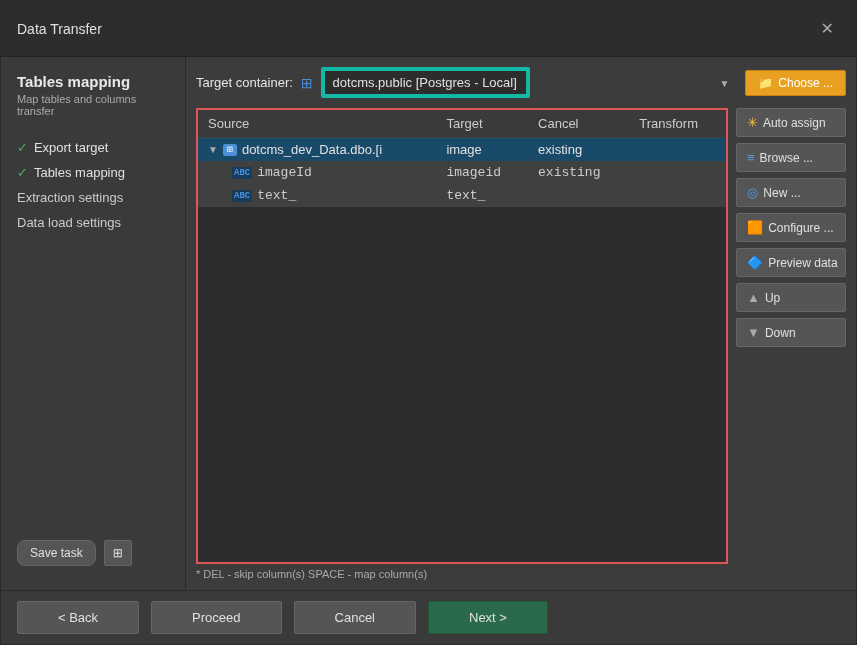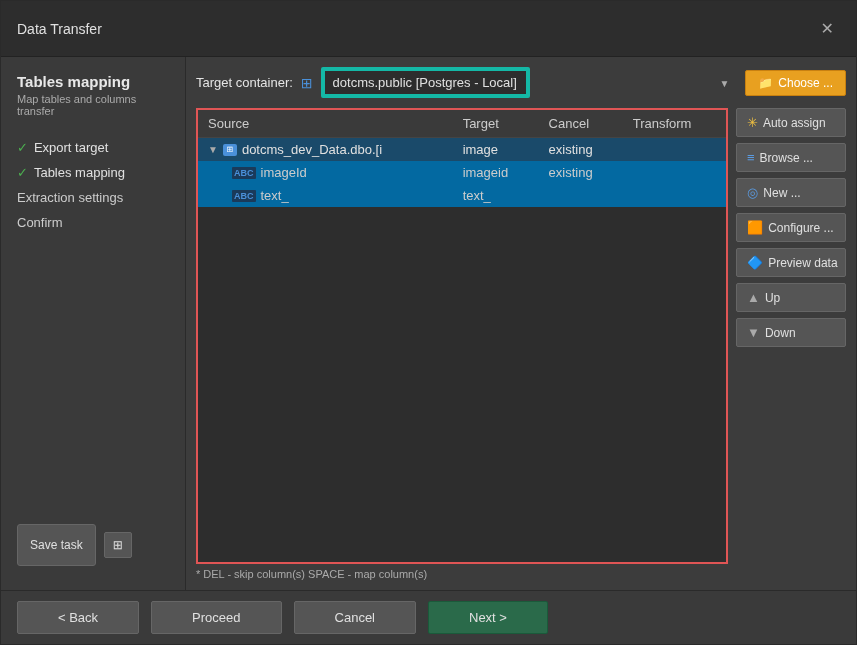--- a/index.html
+++ b/index.html
@@ -96,24 +96,24 @@
       margin-top: auto;
       padding: 12px 16px;
       display: flex;
       gap: 8px;
       align-items: center;
     }
     .save-task-btn {
       background: #555;
       border: 1px solid #666;
       color: #e0e0e0;
-      padding: 13px 12px;
+      padding: 5px 12px;
       cursor: pointer;
       font-size: 12px;
-      border-radius: 3px;
+      border-radius: 8px;
     }
     .icon-btn {
       background: #555;
       border: 1px solid #666;
       color: #e0e0e0;
       padding: 5px 8px;
       cursor: pointer;
       font-size: 12px;
       border-radius: 2px;
     }
@@ -209,22 +209,23 @@
     .mapping-table td {
       padding: 4px 10px;
       font-size: 13px;
       color: #e0e0e0;
     }
     .row-parent td {
       background: #1a4a6a;
       color: #e0e0e0;
     }
     .row-child td {
-      background: #0369a1;
+      background: #404040;
       color: #ccc;
+      font-family: Liberation Mono, monospace;
     }
     .source-cell {
       display: flex;
       align-items: center;
       gap: 5px;
     }
     .expand-arrow {
       color: #aaa;
       font-size: 10px;
     }
@@ -330,21 +331,21 @@
           <span>Export target</span>
         </div>
         <div class="nav-item active">
           <span class="check">✓</span>
           <span>Tables mapping</span>
         </div>
         <div class="nav-item nav-item-indent">
           <span>Extraction settings</span>
         </div>
         <div class="nav-item nav-item-indent">
-          <span>Confirm</span>
+          <span>Data load settings</span>
         </div>
       </nav>
 
       <div class="sidebar-bottom">
         <button class="save-task-btn">Save task</button>
         <button class="icon-btn">
           <span>⊞</span>
         </button>
       </div>
     </div>

